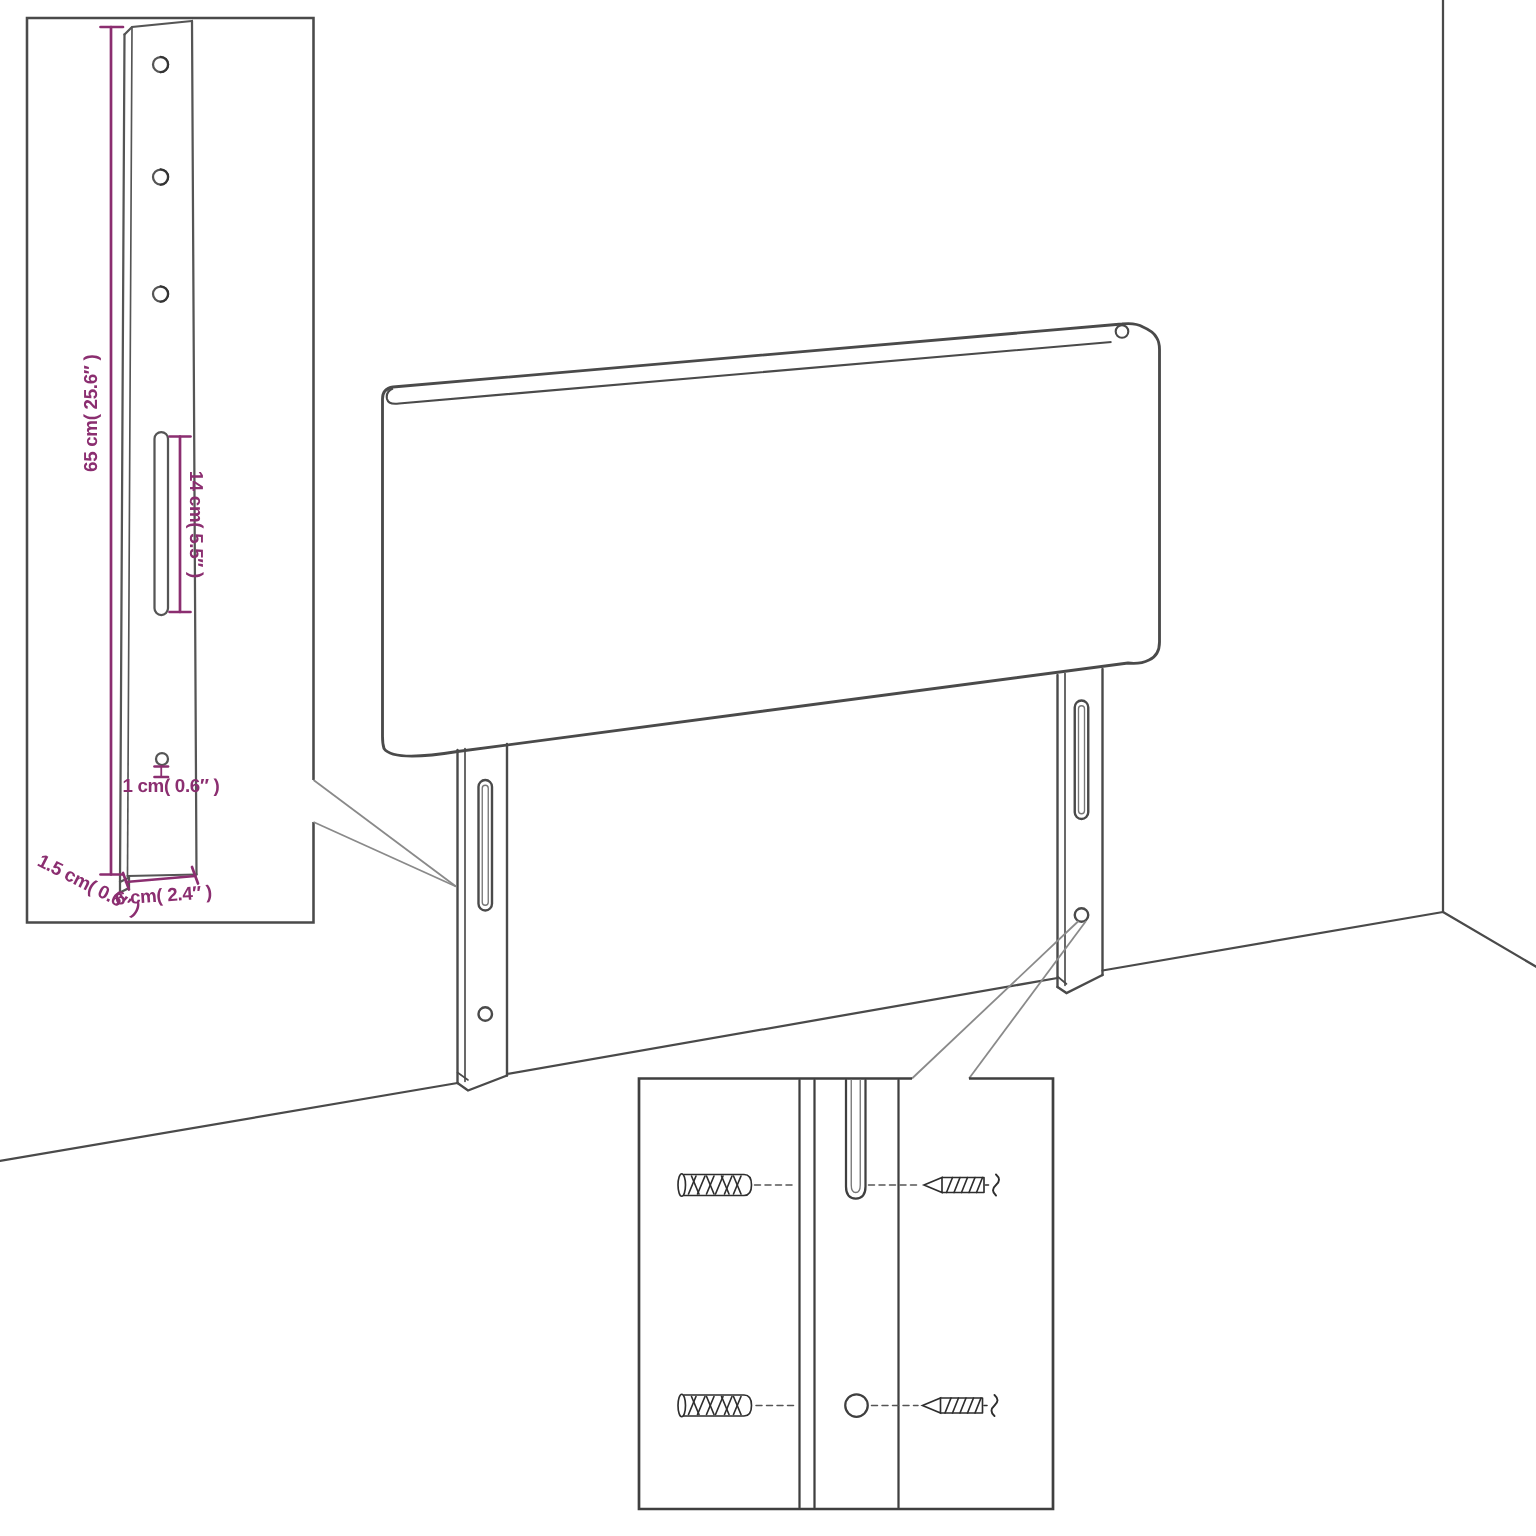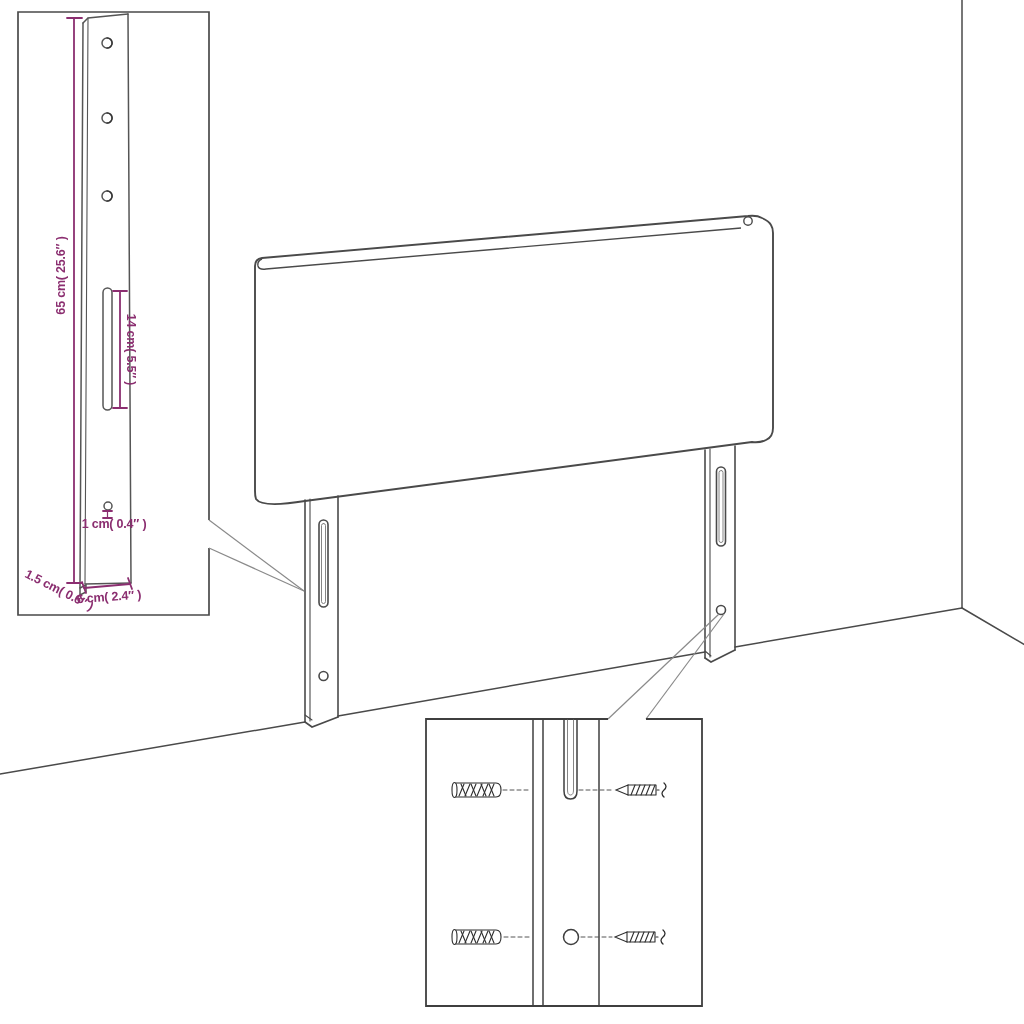--- a/index.html
+++ b/index.html
@@ -148,17 +148,17 @@
       <path d="M627,932 H655 M627,942 H655 M655,932 V942"></path>
       <path d="M630,942 L634,932 M635,942 L639,932 M640,942 L644,932 M645,942 L649,932 M650,942 L654,932"></path>
       <path d="M656,937 H660" stroke-dasharray="2 2"></path>
       <path d="M663,930 q4,3.5 0,7 q-4,3.5 0,7" stroke-width="1.3"></path>
     </g>
   </g>
 </svg>
 
   <div class="dim dim-h65">65 cm( 25.6″ )</div>
   <div class="dim dim-s14">14 cm( 5.5″ )</div>
-  <div class="dim dim-d1">1 cm( 0.4″ )</div>
+  <div class="dim dim-d1">1 cm( 0.6″ )</div>
   <div class="dim dim-t15">1.5 cm( 0.6″ )</div>
   <div class="dim dim-w6">6 cm( 2.4″ )</div>
 
 </div>
 
 </body></html>

